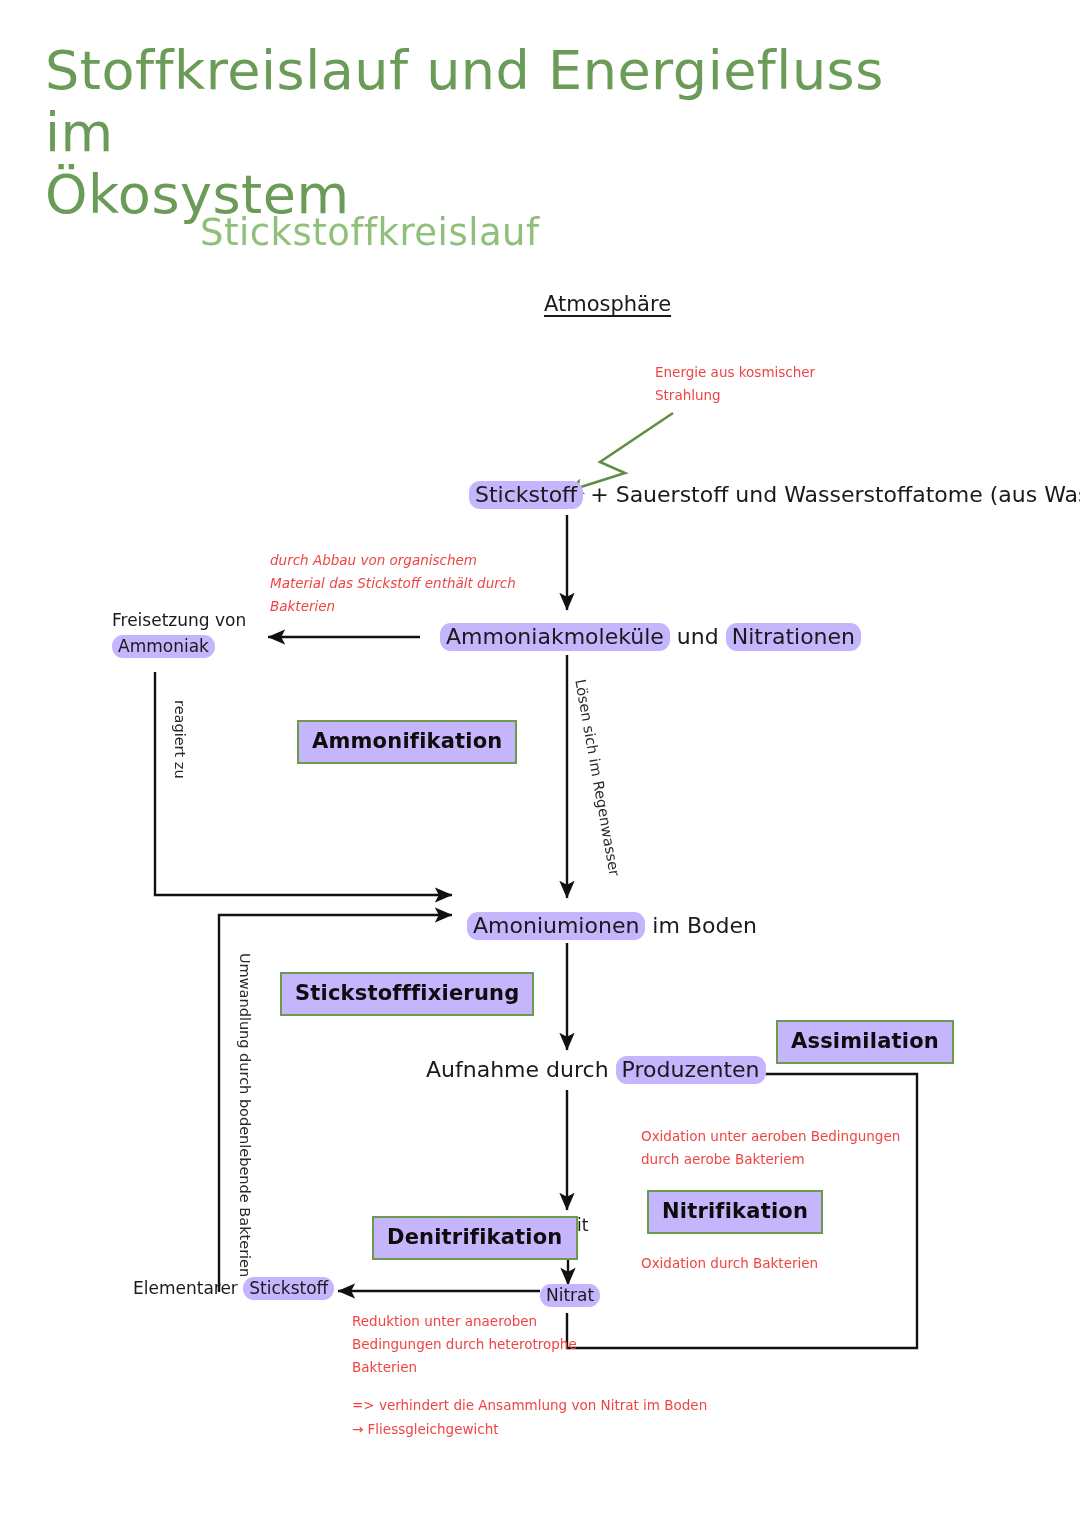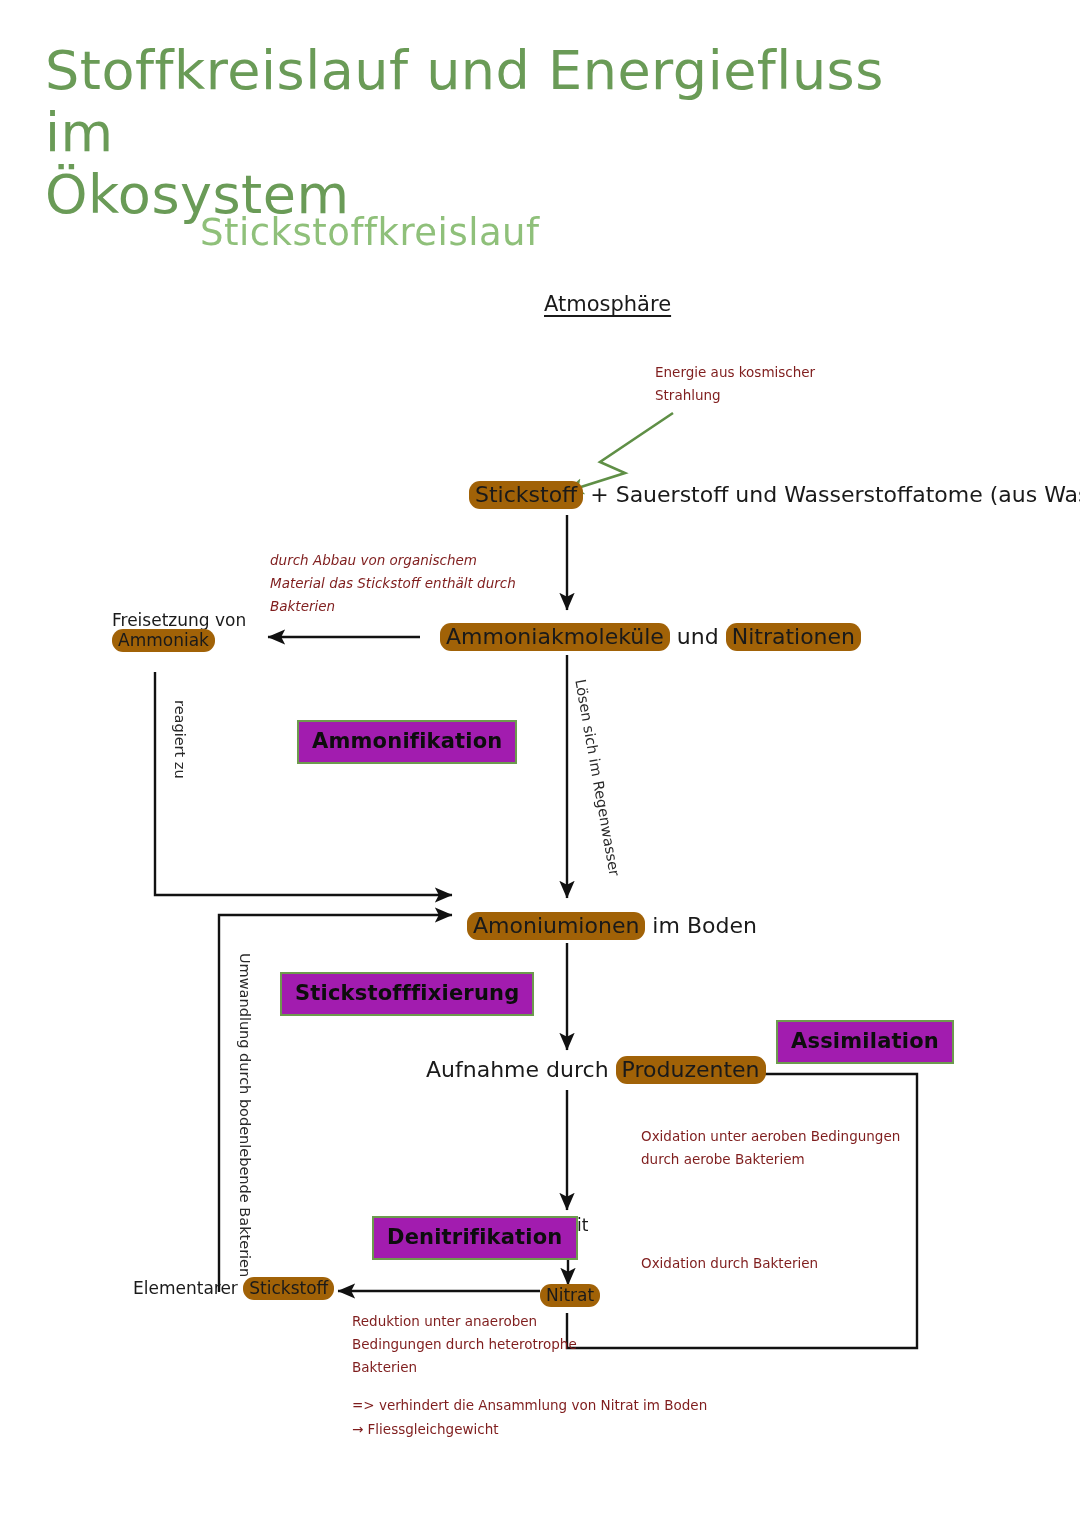--- a/index.html
+++ b/index.html
@@ -22,28 +22,28 @@
 
   
   .atmosphaere{
     left:533px;top:292px;font-size:21px;color:#1a1a1a;
     text-decoration:underline;text-underline-offset:4px;margin-left:11px;
   }
 
   
   .node{font-size:17px;color:#1a1a1a;}
   .node.big{font-size:22px;}
-  .hl{background:#a16207;border-radius:11px;padding:1px 6px 2px 6px;}
+  .hl{background:#c4b5fd;border-radius:11px;padding:1px 6px 2px 6px;}
 
   
-  .note{font-size:13.5px;line-height:1.72;color:#7f1d1d;white-space:normal;}
+  .note{font-size:13.5px;line-height:1.72;color:#ef4444;white-space:normal;}
 
   
   .pbox{
-    border:2px solid #6d9b4e;background:#a21caf;
+    border:2px solid #6d9b4e;background:#c4b5fd;
     font-size:21px;font-weight:bold;color:#0d0d0d;
     padding:7px 13px 9px 13px;letter-spacing:0.2px;
   }
 
   
   .rot{
     transform-origin:0 0;font-size:14.5px;color:#2a2a2a;
   }
   .rot90{transform:rotate(90deg);}
 </style>
@@ -114,21 +114,21 @@
   <div class="abs node big" style="left:469px;top:482px;">
     <span class="hl">Stickstoff</span><span> + Sauerstoff und Wasserstoffatome (aus Wasserdampf)</span>
   </div>
 
   <div class="abs node big" style="left:428px;top:624px;padding-left:12px;">
     <span class="hl">Ammoniakmoleküle</span><span> und </span><span class="hl">Nitrationen</span>
   </div>
 
   <div class="abs node" style="left:112px;top:610px;">
     <div>Freisetzung von</div>
-    <div style=""><span class="hl">Ammoniak</span></div>
+    <div style="margin-top:6px;"><span class="hl">Ammoniak</span></div>
   </div>
 
   <div class="abs node big" style="left:467px;top:913px;">
     <span class="hl">Amoniumionen</span><span> im Boden</span>
   </div>
 
   <div class="abs node big" style="left:426px;top:1057px;">
     <span>Aufnahme durch </span><span class="hl">Produzenten</span>
   </div>
 
@@ -141,20 +141,21 @@
   <div class="abs node" style="left:133px;top:1278px;">
     <span>Elementarer </span><span class="hl">Stickstoff</span>
   </div>
 
   <div class="abs pbox" style="left:297px;top:720px;">Ammonifikation</div>
 
   <div class="abs pbox" style="left:280px;top:972px;">Stickstofffixierung</div>
 
   <div class="abs pbox" style="left:776px;top:1020px;">Assimilation</div>
 
+  <div class="abs pbox" style="left:647px;top:1190px;">Nitrifikation</div>
 
   <div class="abs pbox" style="left:372px;top:1216px;">Denitrifikation</div>
 
   <div class="abs rot rot90" style="left:188px;top:700px;">reagiert zu</div>
 
   <div class="abs rot rot90" style="left:253px;top:953px;">Umwandlung durch bodenlebende Bakterien</div>
 
   <div class="abs rot" style="left:588px;top:678px;transform:rotate(80deg);">Lösen sich im Regenwasser</div>
 
 </div>

